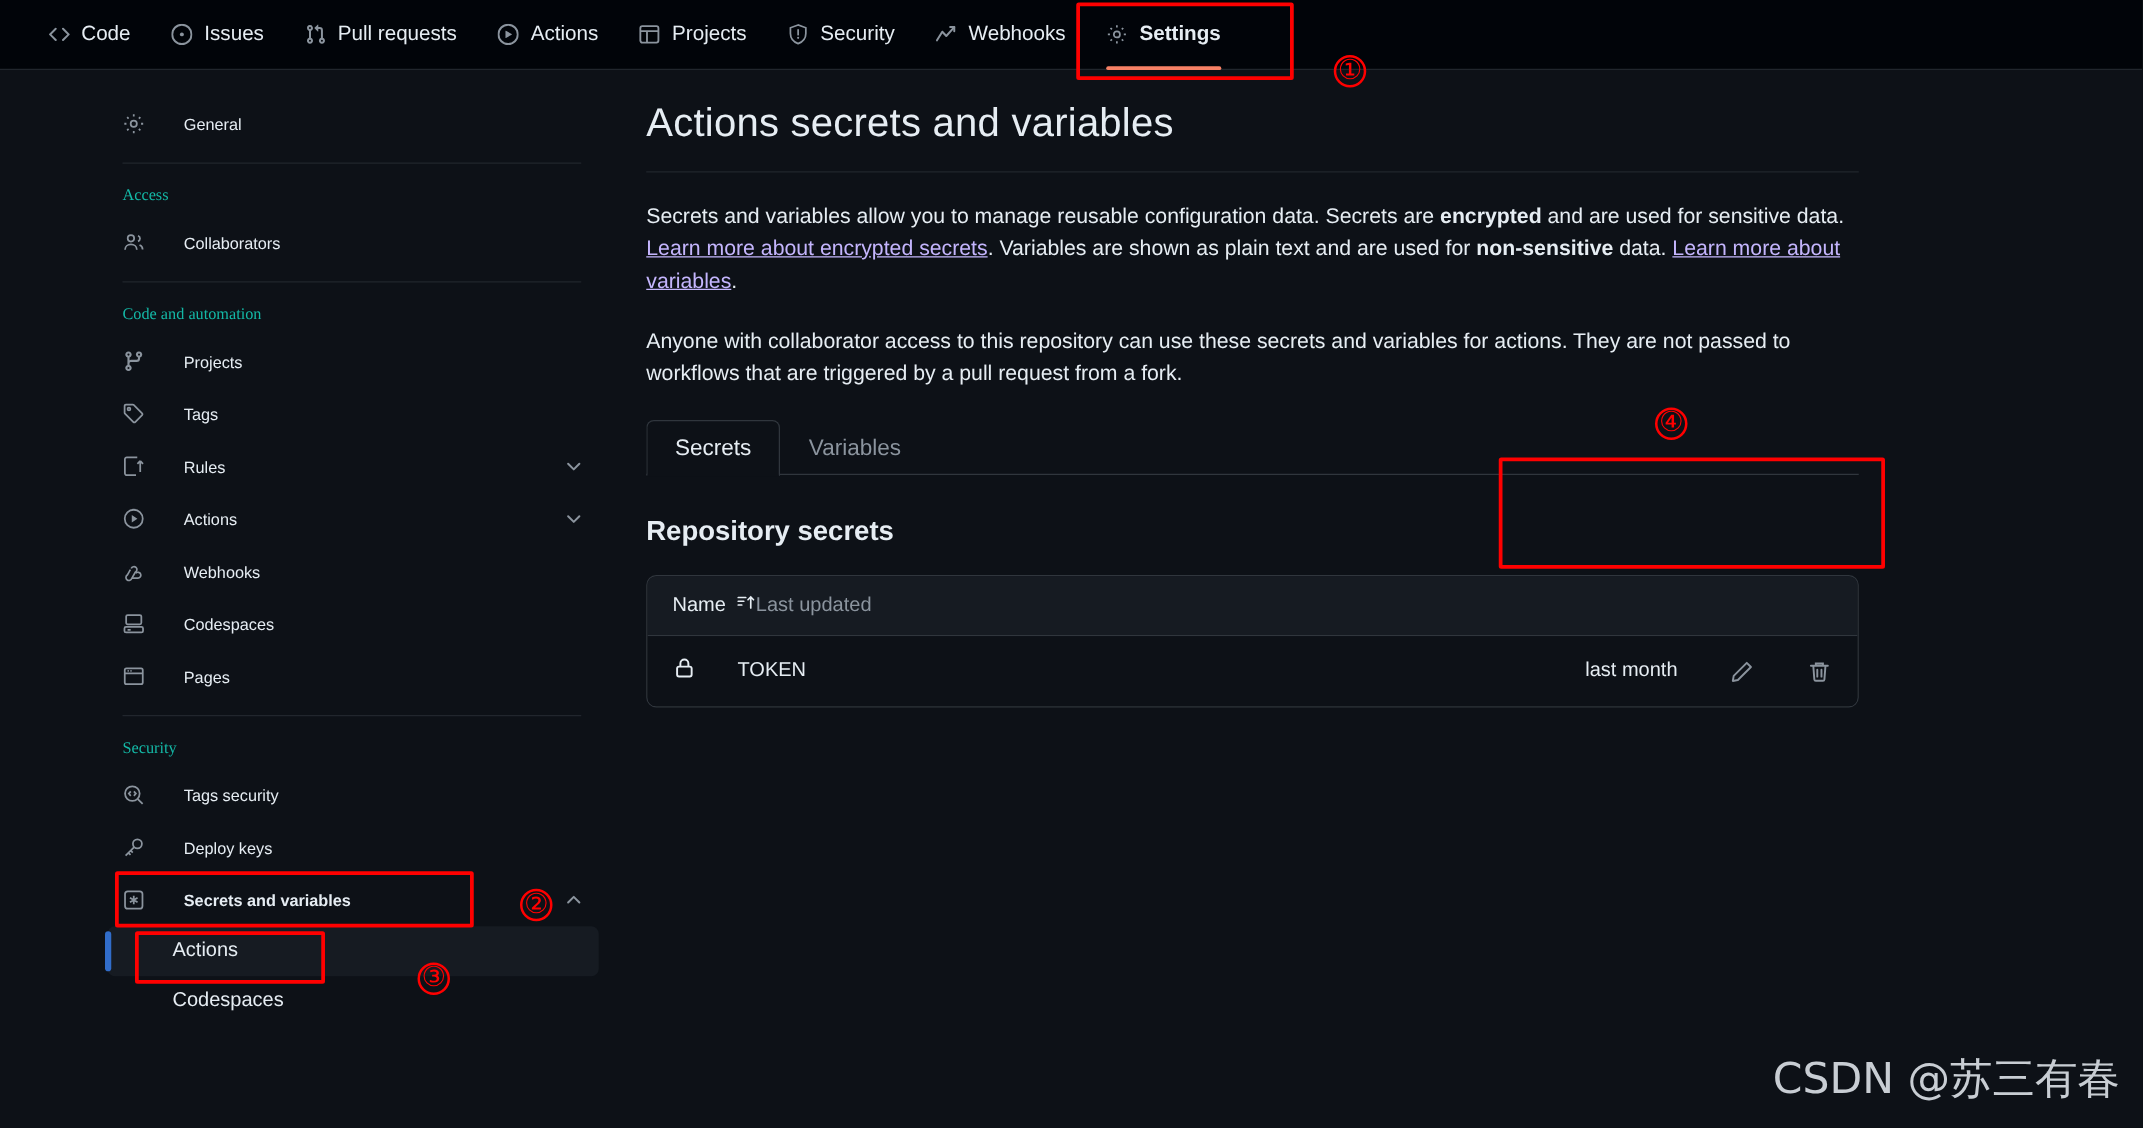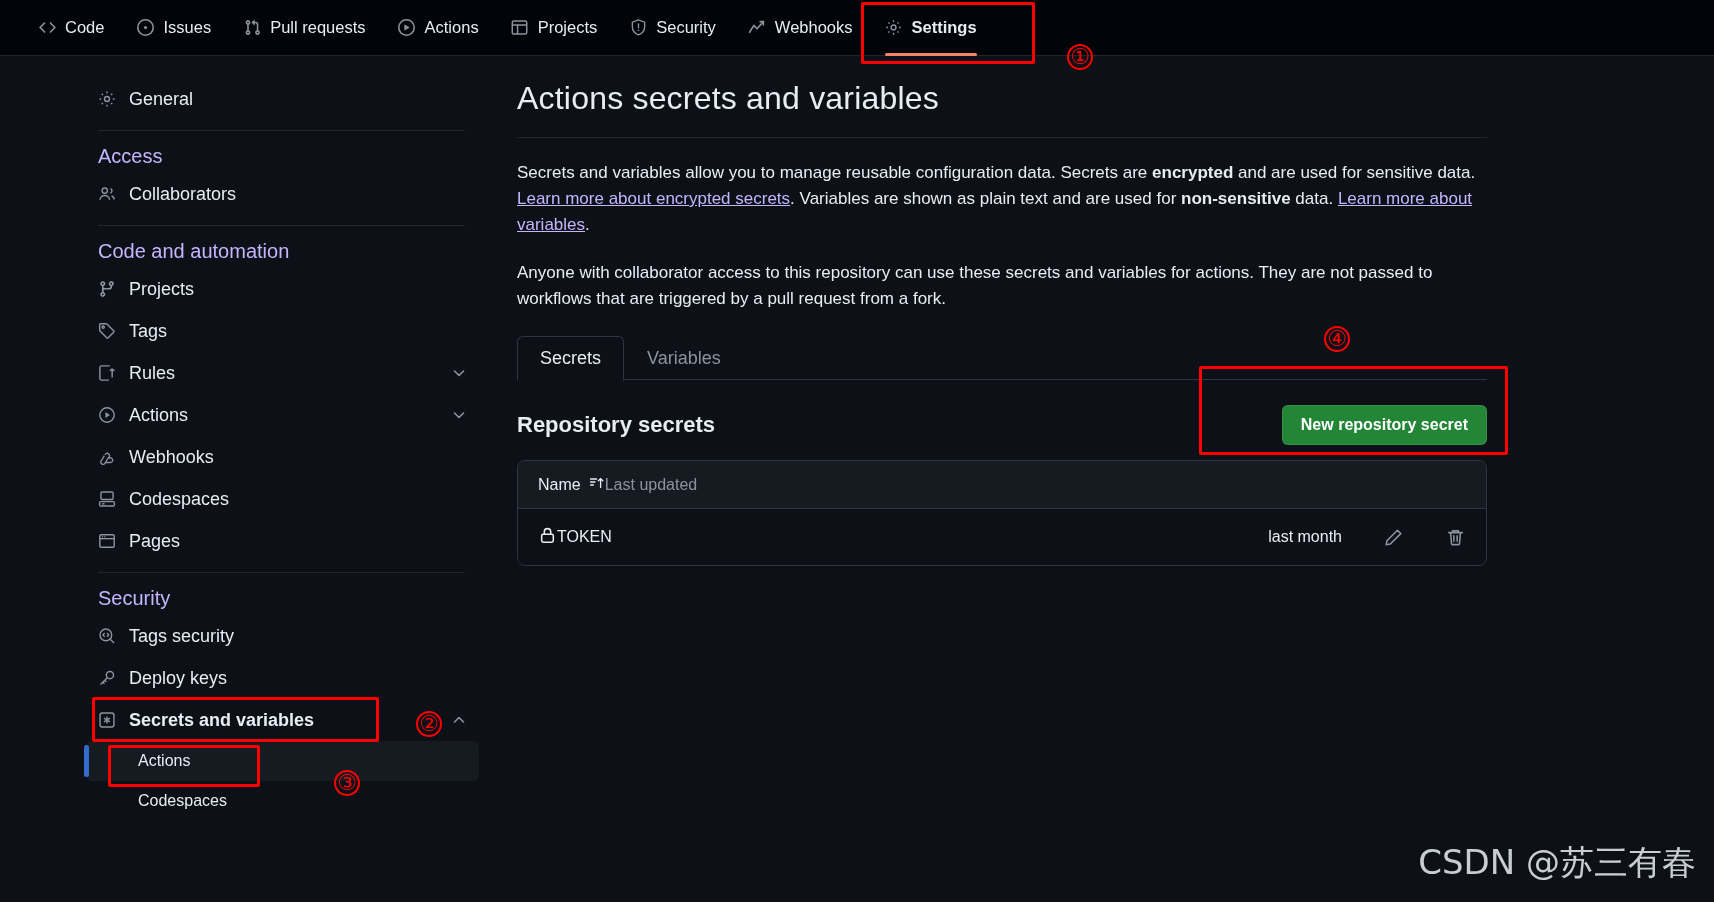--- a/index.html
+++ b/index.html
@@ -31,32 +31,32 @@
     content: ""; position: absolute; left: 16px; right: 16px; bottom: 0;
     height: 3px; background: #f78166; border-radius: 6px;
   }
 
   
   .page { position: absolute; left: 0; top: 56px; width: 1714px; height: 846px; }
 
   
   .sidebar { position: absolute; left: 84px; top: 22px; width: 395px; }
   .side-row {
-    display: flex; align-items: center; gap: 13px;
+    display: flex; align-items: center; gap: 31px;
     height: 42px; padding: 0 12px 0 14px;
-    color: #e6edf3; font-size: 18px; border-radius: 6px;
+    color: #e6edf3; font-size: 13px; border-radius: 6px;
     position: relative;
   }
   .side-row .ic { width: 18px; height: 18px; display: inline-flex; align-items: center; justify-content: center; color: #8b949e; flex: 0 0 18px; }
   .side-row .lbl { flex: 1 1 auto; }
   .side-row .chev { color: #8b949e; width: 16px; height: 16px; display: inline-flex; align-items: center; justify-content: center; }
   .side-row.bold .lbl { font-weight: bold; }
   .side-head {
-    color: #c4b5fd; font-size: 20px; padding: 0 14px; height: 34px;
-    display: flex; align-items: center;
+    color: #14b8a6; font-size: 13px; padding: 0 14px; height: 34px;
+    display: flex; align-items: center; font-family: Liberation Serif, serif;
   }
   .side-div { height: 1px; background: #21262d; margin: 10px 14px 8px 14px; }
   .sub-row {
     display: flex; align-items: center; height: 40px;
     padding-left: 52px; font-size: 16px; color: #e6edf3;
     border-radius: 6px; position: relative; margin-left: 2px;
   }
   .sub-row.selected { background: #161b22; }
   .sub-row.selected::before {
     content: ""; position: absolute; left: -2px; top: 4px; bottom: 4px;
@@ -96,21 +96,21 @@
     background: #161b22; height: 48px; padding: 0 20px;
     border-bottom: 1px solid #30363d;
     color: #e6edf3; font-size: 16px;
   }
   .thead .nm { display: flex; align-items: center; gap: 8px; }
   .thead .upd { color: #8b949e; font-size: 16px; }
   .trow {
     display: flex; align-items: center; justify-content: space-between;
     height: 56px; padding: 0 20px; background: #0d1117;
   }
-  .trow .left { display: flex; align-items: center; gap: 0; color: #e6edf3; font-size: 16px; }
+  .trow .left { display: flex; align-items: center; gap: 33px; color: #e6edf3; font-size: 16px; }
   .trow .right { display: flex; align-items: center; gap: 40px; }
   .trow .when { color: #e6edf3; font-size: 16px; }
   .icon-btn { width: 22px; height: 22px; display: inline-flex; align-items: center; justify-content: center; color: #8b949e; }
 
   
   .anno-box { position: absolute; border: 3px solid #ff0000; border-radius: 2px; pointer-events: none; }
   .anno-num {
     position: absolute; color: #ff0000; font-size: 22px;
     width: 26px; height: 26px; border: 2px solid #ff0000; border-radius: 50%;
     display: flex; align-items: center; justify-content: center;
@@ -389,21 +389,20 @@
           <span>Secrets</span>
         </div>
         <div class="tab">
           <span>Variables</span>
         </div>
       </div>
       <div class="tabs-rule"></div>
 
       <div class="sec-head">
         <h2 class="sec-title">Repository secrets</h2>
-        <button class="btn-green">New repository secret</button>
       </div>
 
       <div class="table">
         <div class="thead">
           <div class="nm">
             <span>Name</span>
             <span>
               <svg width="16" height="16" viewBox="0 0 16 16" fill="none" stroke="currentColor" stroke-width="1.35" stroke-linecap="round">
                   <path d="M1.6 4h6M1.6 7h4.4M1.6 10h2.8"></path>
                   <path d="M11.6 12.4V3.6M9.4 5.8l2.2-2.2 2.2 2.2"></path>

